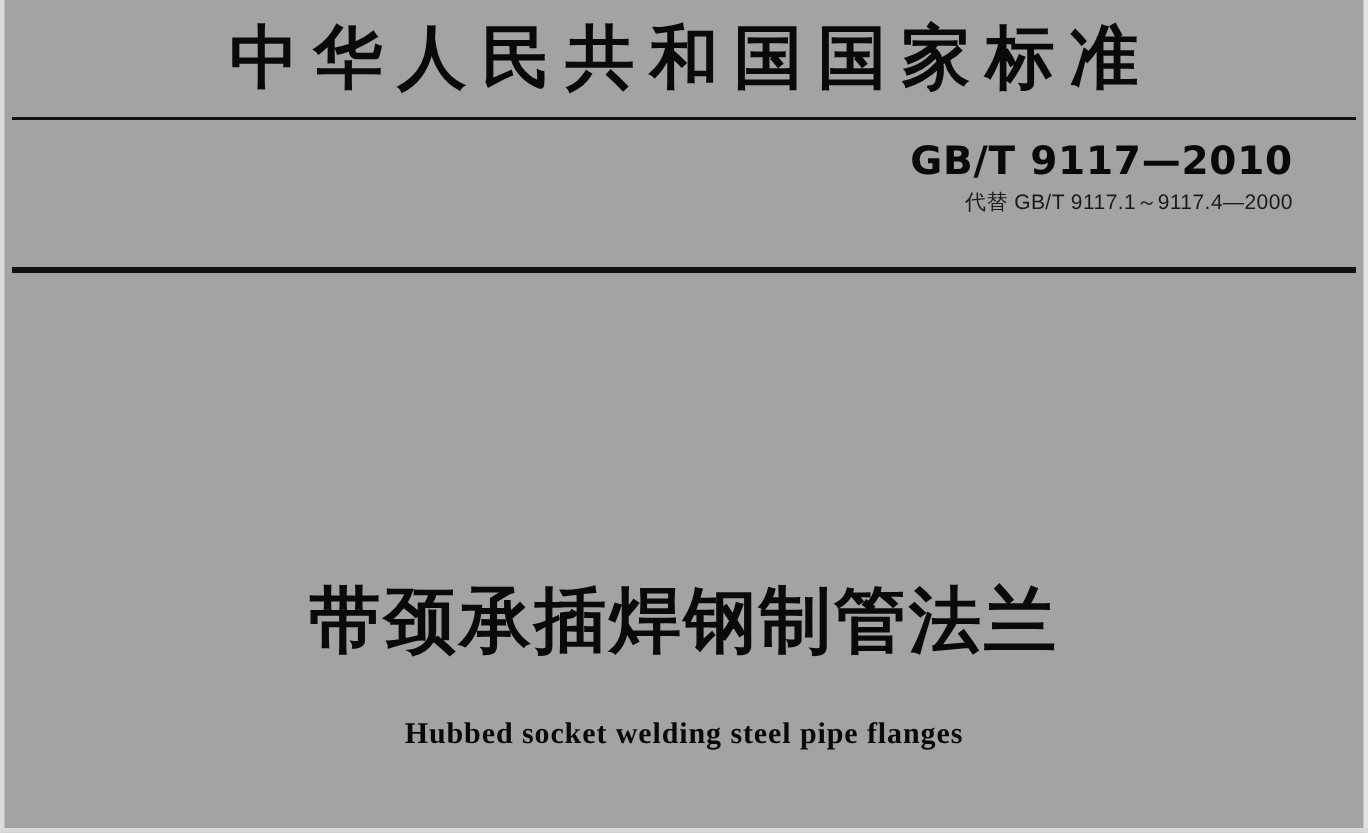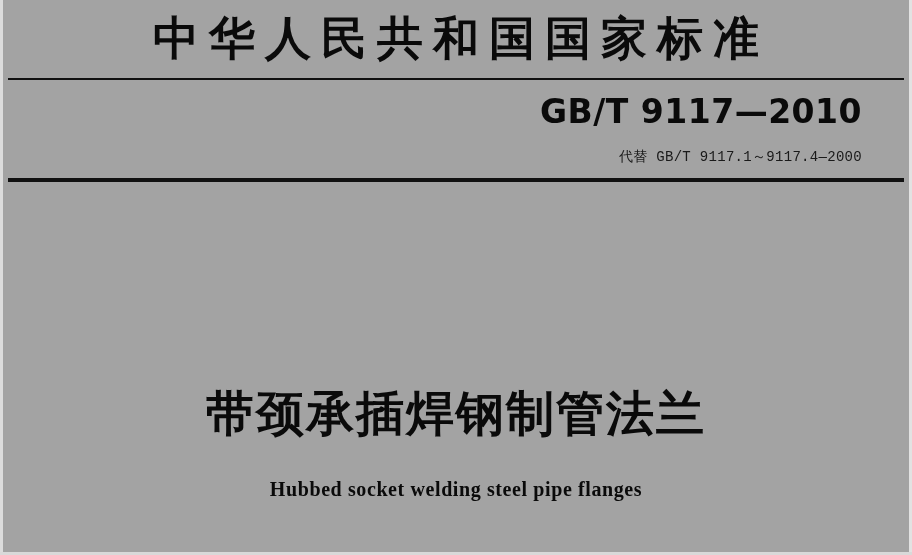--- a/index.html
+++ b/index.html
@@ -48,28 +48,28 @@
   
   .std-block {
     position: absolute;
     top: 94px;
     right: 50px;
     text-align: right;
   }
   .std-number {
     font-family: "DejaVu Sans", sans-serif;
     font-weight: bold;
-    font-size: 33px;
+    font-size: 26px;
     letter-spacing: 0.5px;
     color: #0a0a0a;
     line-height: 1.1;
   }
   .std-replaces {
-    margin-top: 18px;
-    font-family: Liberation Mono, monospace;
+    margin-top: 3px;
+    font-family: Liberation Sans, sans-serif;
     font-size: 14px;
     letter-spacing: 0.3px;
     color: #1a1a1a;
   }
   
   .rule-heavy {
     position: absolute;
     top: 178px;
     left: 8px;
     width: 896px;

